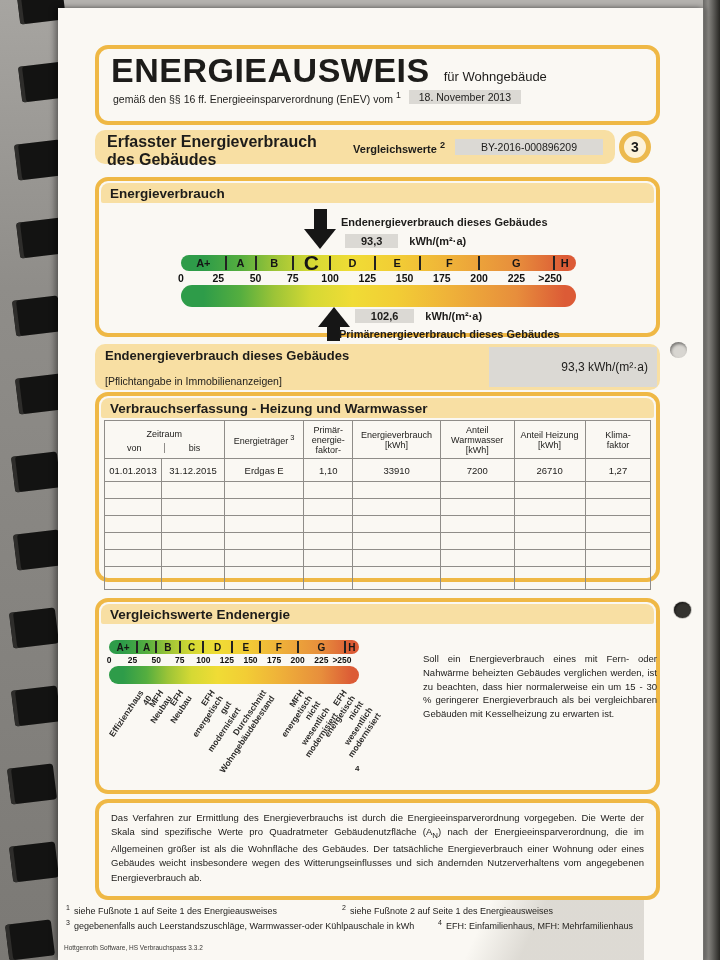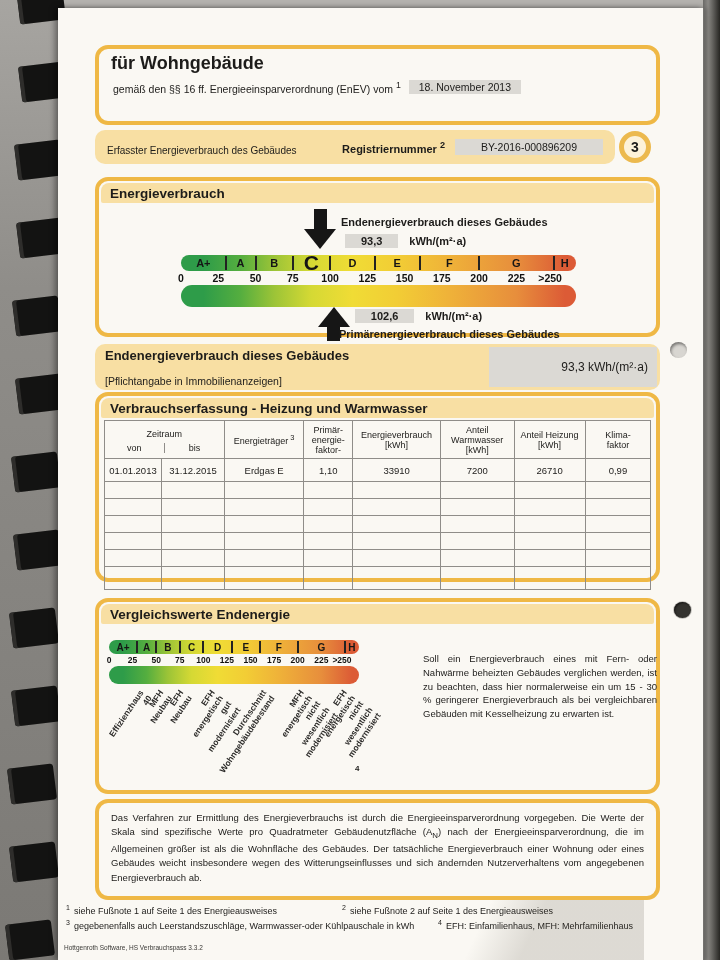--- a/index.html
+++ b/index.html
@@ -28,28 +28,28 @@
   
   .panel { position:absolute; left:0; width:565px; border:4px solid var(--accent,#efb845); border-radius:13px; padding:2px; }
   .panel-head { background:var(--band,#f8dfa3); border-radius:8px 8px 2px 2px; padding:3px 9px 2px;
                 font-weight:bold; font-size:13.5px; }
   .bar { background:var(--band,#f8dfa3); border-radius:10px; }
 
   
   #panel-title { top:37px; height:80px; padding:4px 12px; }
   .title-row { display:flex; align-items:flex-end; gap:14px; }
   .big-title { font-size:34px; font-weight:bold; letter-spacing:.5px; line-height:1; }
-  .title-sub { font-size:18px; font-weight:bold; padding-bottom:3px; }
+  .title-sub { font-size:13px; font-weight:normal; padding-bottom:3px; }
   .law-row { display:flex; align-items:center; gap:8px; font-size:10.5px; margin-top:3px; margin-left:2px; }
   .graybox { background:var(--graybox,#dbd9d4); padding:1px 10px; }
 
   
   #header-bar { position:absolute; top:122px; left:0; width:520px; height:34px;
                 display:flex; align-items:center; padding:0 12px; gap:10px; }
-  .hb-left { font-weight:normal; font-size:10px; flex:1;margin-top:7px; }
+  .hb-left { font-weight:bold; font-size:16px; flex:1;margin-top:7px; }
   .hb-reg  { font-weight:bold; font-size:11px; }
   .hb-val  { font-size:10.5px; padding:2px 10px; min-width:148px; text-align:center; }
   #page-circle { position:absolute; top:123px; left:524px; width:32px; height:32px; border-radius:50%;
                  border:5px solid #ecb94e; background:#fdf2d9; display:flex; align-items:center; justify-content:center;
                  font-weight:bold; font-size:14px; }
 
   
   #panel-energy { top:169px; height:160px; }
   .ev-content { position:relative; height:128px; }
   .scale { position:absolute; }
@@ -153,31 +153,32 @@
     <div class="tooth" style="top: 766px; left: 9px;"></div>
     <div class="tooth" style="top: 844px; left: 11.1px;"></div>
     <div class="tooth" style="top: 922px; left: 7.2px;"></div>
   </div>
 
 <div class="page">
   <div class="content">
 
     <div class="panel" id="panel-title">
       <div class="title-row">
+        <div class="big-title">ENERGIEAUSWEIS</div>
         <div class="title-sub">für Wohngebäude</div>
       </div>
       <div class="law-row">
         <span><span>gemäß den §§ 16 ff. Energieeinsparverordnung (EnEV) vom</span>&nbsp;<sup>1</sup></span>
         <span class="graybox">18. November 2013</span>
       </div>
     </div>
 
     <div class="bar" id="header-bar">
       <span class="hb-left">Erfasster Energieverbrauch des Gebäudes</span>
-      <span class="hb-reg"><span>Registriernummer</span>&nbsp;<sup>2</sup></span>
+      <span class="hb-reg"><span>Vergleichswerte</span>&nbsp;<sup>2</sup></span>
       <span class="graybox hb-val">BY-2016-000896209</span>
     </div>
     <div id="page-circle">3</div>
 
     <div class="panel" id="panel-energy">
       <div class="panel-head">Energieverbrauch</div>
       <div class="ev-content">
         <div id="main-scale" class="scale scale-lg">
             <div class="letters" style="background: linear-gradient(90deg, rgb(46, 156, 73) 5.7%, rgb(85, 174, 63) 15.1%, rgb(156, 196, 55) 23.6%, rgb(213, 217, 52) 33%, rgb(240, 220, 53) 43.4%, rgb(242, 205, 53) 54.7%, rgb(239, 178, 57) 67.9%, rgb(231, 142, 60) 84.9%, rgb(220, 91, 54) 97.2%);">
               <span class="letter" style="left: 5.66%;">A+</span>
@@ -275,21 +276,21 @@
           </thead>
           <tbody>
             <tr class="data-row">
               <td>01.01.2013</td>
               <td>31.12.2015</td>
               <td>Erdgas E</td>
               <td>1,10</td>
               <td>33910</td>
               <td>7200</td>
               <td>26710</td>
-              <td>0,99</td>
+              <td>1,27</td>
             </tr>
             <tr class="empty-row">
               <td></td>
               <td></td>
               <td></td>
               <td></td>
               <td></td>
               <td></td>
               <td></td>
               <td></td>

